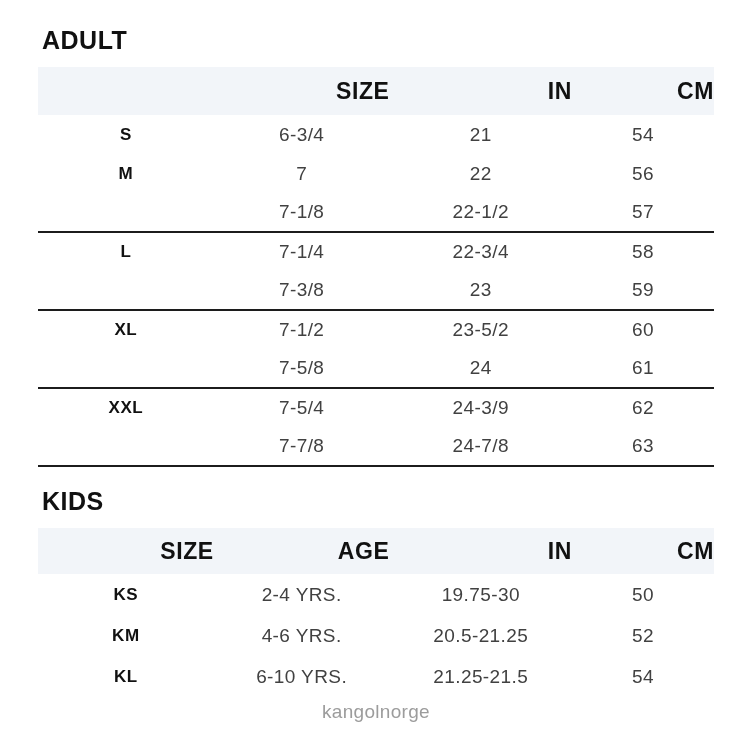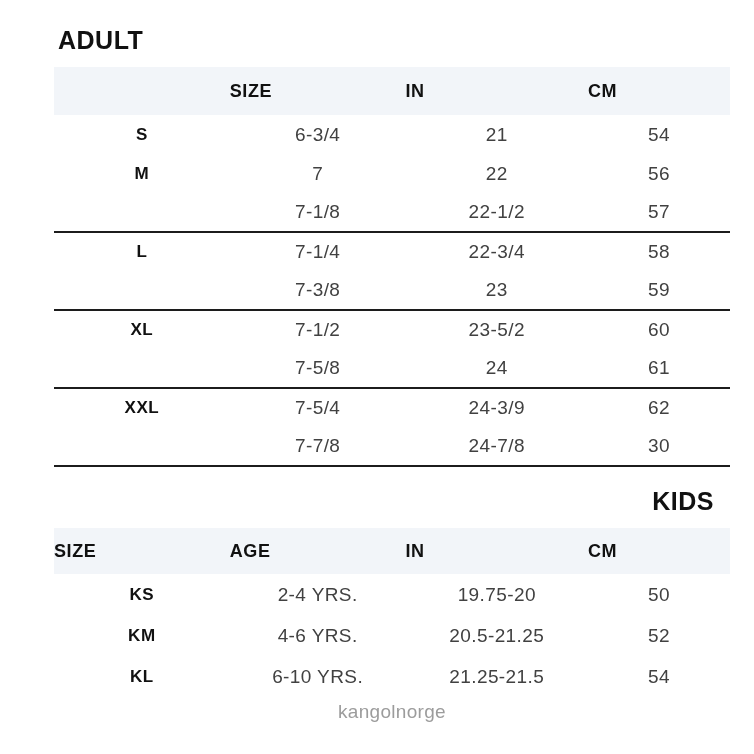--- a/index.html
+++ b/index.html
@@ -10,38 +10,38 @@
     --footer-gray:#9c9c9c;
   }
   *{margin:0;padding:0;box-sizing:border-box;}
   html,body{background:#ffffff;}
   body{
     width:754px;height:754px;overflow:hidden;
     font-family:"Liberation Sans","DejaVu Sans",sans-serif;
   }
   .page{
     width:754px;height:754px;
-    padding:26px 40px 0 54px;
+    padding:26px 40px 0 38px;
   }
   .section-title{
     font-size:25px;font-weight:bold;color:var(--text-dark);
     letter-spacing:0.5px;
     margin:0 0 12px 4px;
   }
-  .section-title.kids{margin-top:20px;text-align:right;}
+  .section-title.kids{margin-top:20px;}
   table{
     width:676px;
     border-collapse:collapse;
     table-layout:fixed;
   }
   col.c1{width:26%;} col.c2{width:26%;} col.c3{width:27%;} col.c4{width:21%;}
   thead tr{background:var(--header-bg);}
   th{
-    font-size:18px;font-weight:bold;color:var(--text-dark);
-    letter-spacing:0.6px;text-align:left;vertical-align:middle;
+    font-size:23px;font-weight:bold;color:var(--text-dark);
+    letter-spacing:0.6px;text-align:right;vertical-align:middle;
   }
   .adult-table thead tr{height:48px;}
   .kids-table thead tr{height:46px;}
   td{
     font-size:19px;font-weight:400;color:var(--text-data);
     text-align:center;vertical-align:middle;
     letter-spacing:0.4px;
   }
   .adult-table tbody tr{height:39px;}
   .kids-table tbody tr{height:41px;}
@@ -127,21 +127,21 @@
         <tr>
           <td class="size-label">XXL</td>
           <td>7-5/4</td>
           <td>24-3/9</td>
           <td>62</td>
         </tr>
         <tr class="group-end">
           <td class="size-label"></td>
           <td>7-7/8</td>
           <td>24-7/8</td>
-          <td>30</td>
+          <td>63</td>
         </tr>
       </tbody>
   </table>
 
   <div class="section-title kids">KIDS</div>
 
   <table class="kids-table">
     <colgroup>
         <col class="c1">
         <col class="c2">
@@ -153,21 +153,21 @@
         <th>SIZE</th>
         <th>AGE</th>
         <th>IN</th>
         <th>CM</th>
       </tr>
     </thead>
     <tbody>
         <tr>
           <td class="size-label">KS</td>
           <td>2-4 YRS.</td>
-          <td>19.75-20</td>
+          <td>19.75-30</td>
           <td>50</td>
         </tr>
         <tr>
           <td class="size-label">KM</td>
           <td>4-6 YRS.</td>
           <td>20.5-21.25</td>
           <td>52</td>
         </tr>
         <tr>
           <td class="size-label">KL</td>

